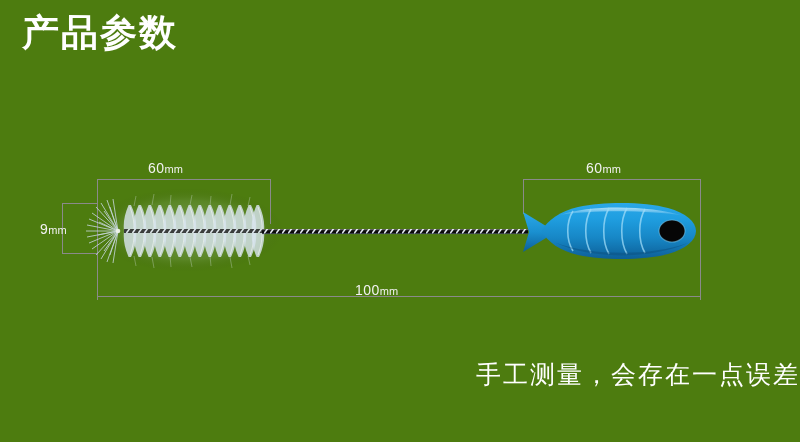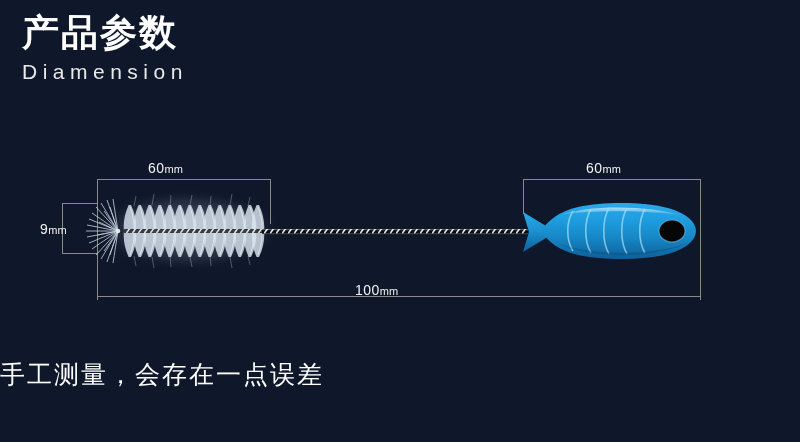--- a/index.html
+++ b/index.html
@@ -5,21 +5,21 @@
 <style>
   html, body {
     margin: 0;
     padding: 0;
     background: #000000;
   }
   #stage {
     position: relative;
     width: 800px;
     height: 442px;
-    background: #0f172a;
+    background: #4d7c0f;
     overflow: hidden;
     font-family: "Liberation Sans", "DejaVu Sans", sans-serif;
   }
 
   
   #header {
     position: absolute;
     left: 22px;
     top: 14px;
     width: 420px;
@@ -57,21 +57,21 @@
   #label-handle { left: 586px; top: 160px; }
   #label-total  { left: 355px; top: 282px; }
   #label-dia    { left: 40px;  top: 221px; }
 
   
   #caption {
     position: absolute;
     left: 0;
     right: 0;
     top: 358px;
-    text-align: left;
+    text-align: right;
     color: #ffffff;
     font-size: 25px;
     letter-spacing: 2px;
   }
 
   
   #artwork {
     position: absolute;
     left: 0;
     top: 0;
@@ -79,21 +79,20 @@
     height: 442px;
   }
 </style>
 </head>
 <body>
 
 <div id="stage">
 
   <div id="header">
     <div id="title">产品参数</div>
-    <div id="subtitle">Diamension</div>
   </div>
 
   <svg id="artwork" viewBox="0 0 800 442">
     <defs>
 
       <linearGradient id="gHandle" x1="0" y1="0" x2="0" y2="1">
         <stop offset="0%" stop-color="#2ba8e8"></stop>
         <stop offset="28%" stop-color="#1f9ee0"></stop>
         <stop offset="62%" stop-color="#1787c6"></stop>
         <stop offset="100%" stop-color="#0d5f97"></stop>

